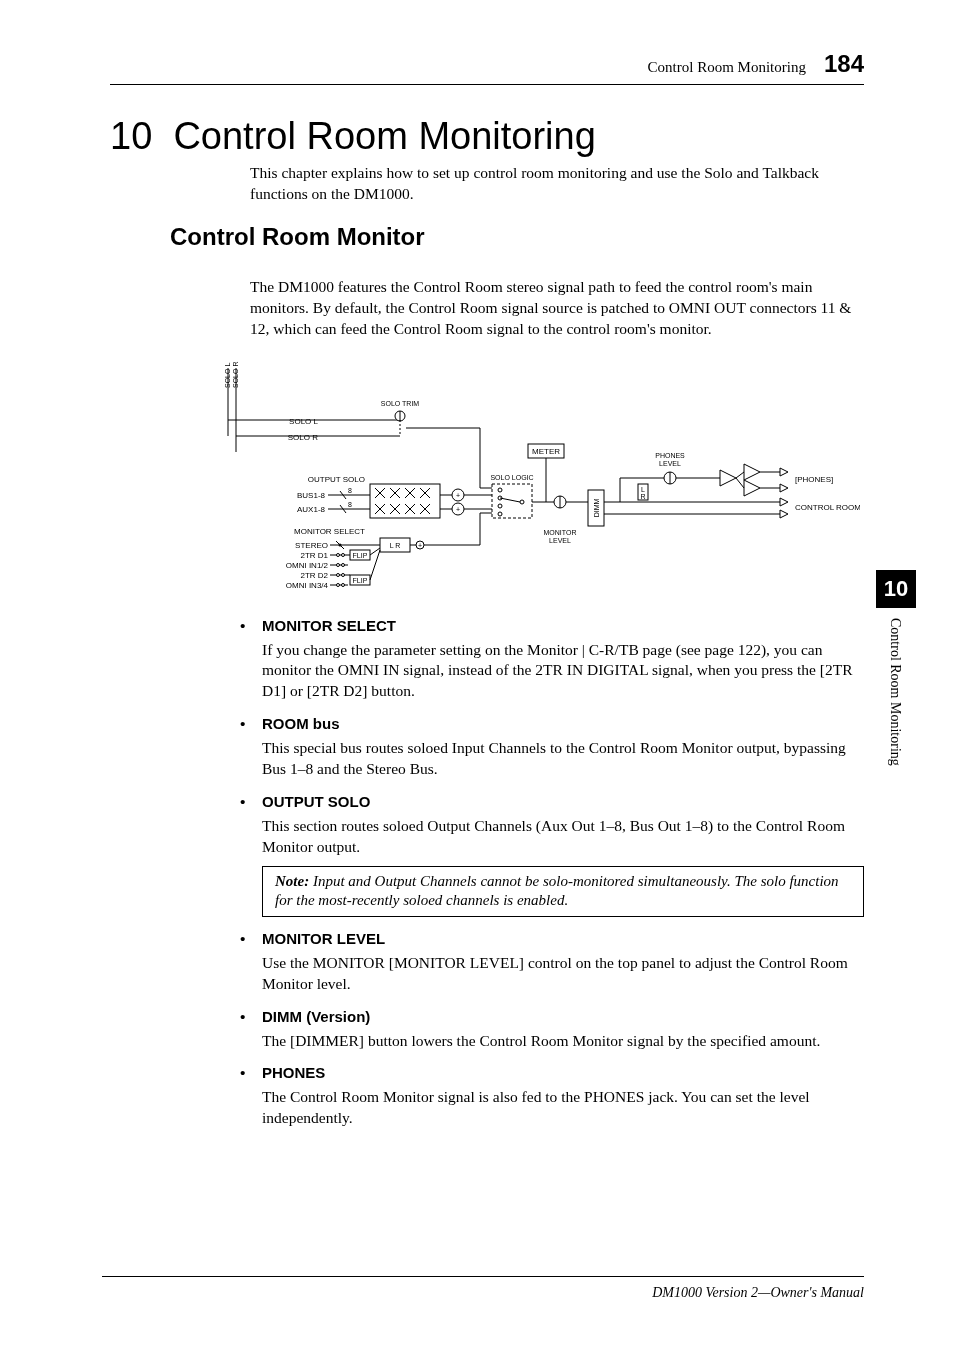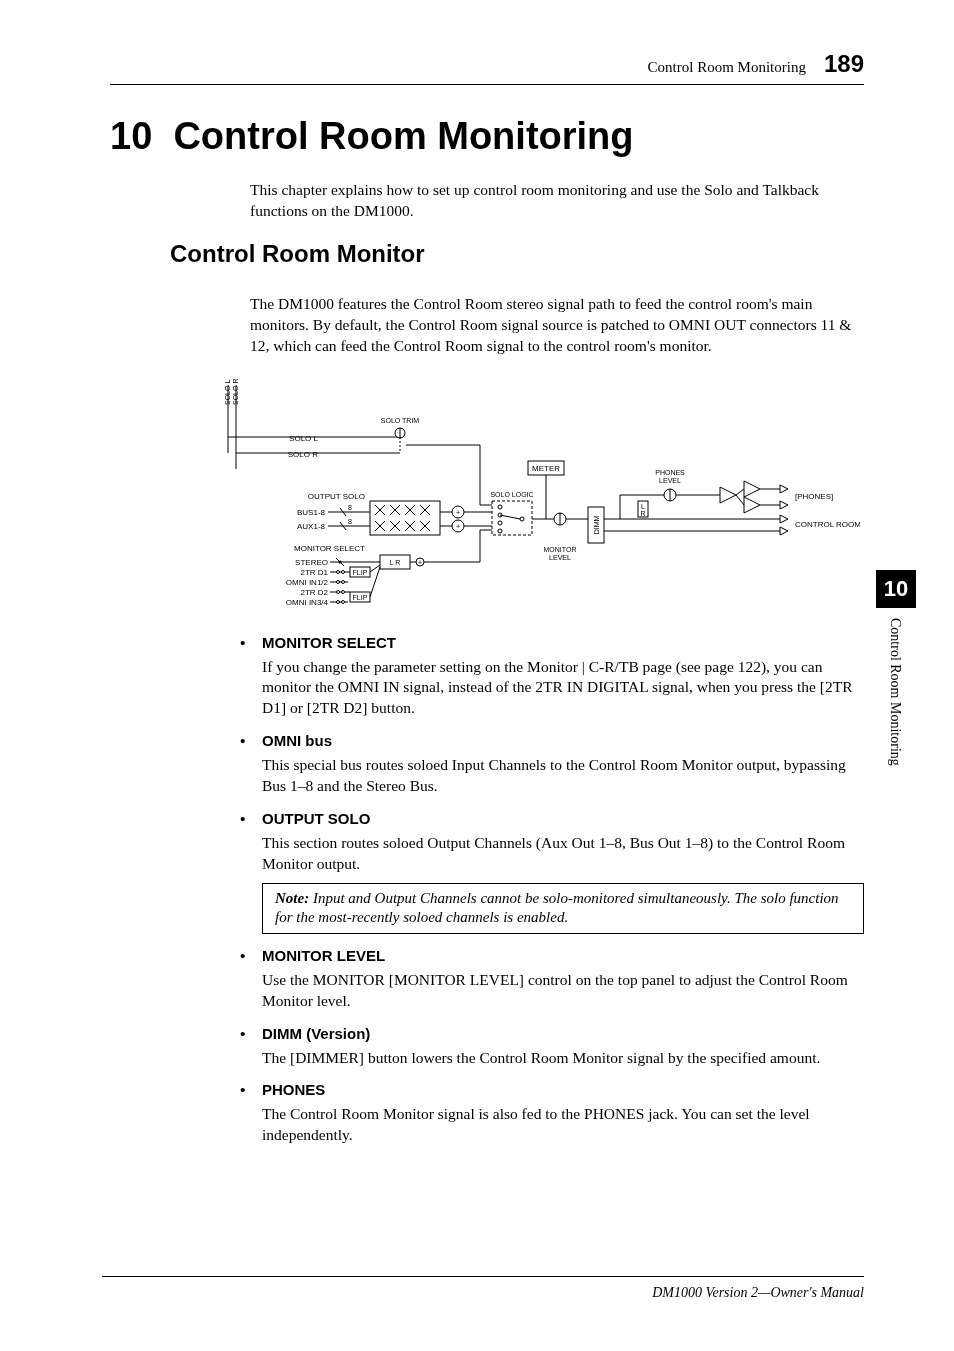--- a/index.html
+++ b/index.html
@@ -26,23 +26,23 @@
     padding-bottom: 6px;
     margin-bottom: 30px;
   }
   .running-header .page-num {
     font-size: 24px;
     font-weight: bold;
     font-family: "Optima", "Helvetica", sans-serif;
   }
   h1.chapter-title {
     font-family: "Optima", "Helvetica", sans-serif;
-    font-weight: bold;
+    font-weight: normal;
     font-size: 38px;
-    margin-bottom: 22px;
+    margin-bottom: 5px;
   }
   .intro, .section-intro {
     margin-left: 140px;
     font-size: 15.5px;
     line-height: 1.35;
     margin-bottom: 18px;
   }
   h2.section-title {
     font-family: "Optima", "Helvetica", sans-serif;
     font-weight: bold;
@@ -133,21 +133,21 @@
   .diag-label-sm { font-family: Arial, sans-serif; font-size: 7px; }
   .diag-box { fill: #fff; stroke: #000; stroke-width: 1; }
 </style>
 </head>
 <body>
 
 <div class="page">
 
   <div class="running-header">
     <span>Control Room Monitoring</span>
-    <span class="page-num">189</span>
+    <span class="page-num">184</span>
   </div>
 
   <h1 class="chapter-title">
     <span>10</span>&nbsp;&nbsp;<span>Control Room Monitoring</span>
   </h1>
 
   <p class="intro">This chapter explains how to set up control room monitoring and use the Solo and Talkback functions on the DM1000.</p>
 
   <h2 class="section-title">Control Room Monitor</h2>
 
@@ -309,21 +309,21 @@
   </div>
 
   <div id="bullets-container">
       <div class="bullet-item bullet-block">
         <div class="bullet-dot">•</div>
         <div class="bullet-head">MONITOR SELECT</div>
       </div>
       <p class="bullet-body">If you change the parameter setting on the Monitor | C-R/TB page (see page 122), you can monitor the OMNI IN signal, instead of the 2TR IN DIGITAL signal, when you press the [2TR D1] or [2TR D2] button.</p>
       <div class="bullet-item bullet-block">
         <div class="bullet-dot">•</div>
-        <div class="bullet-head">OMNI bus</div>
+        <div class="bullet-head">ROOM bus</div>
       </div>
       <p class="bullet-body">This special bus routes soloed Input Channels to the Control Room Monitor output, bypassing Bus 1–8 and the Stereo Bus.</p>
       <div class="bullet-item bullet-block">
         <div class="bullet-dot">•</div>
         <div class="bullet-head">OUTPUT SOLO</div>
       </div>
       <p class="bullet-body">This section routes soloed Output Channels (Aux Out 1–8, Bus Out 1–8) to the Control Room Monitor output.</p>
       <div class="note-box"><span class="note-label">Note:  </span><span>Input and Output Channels cannot be solo-monitored simultaneously. The solo function for the most-recently soloed channels is enabled.</span></div>
       <div class="bullet-item bullet-block">
         <div class="bullet-dot">•</div>

